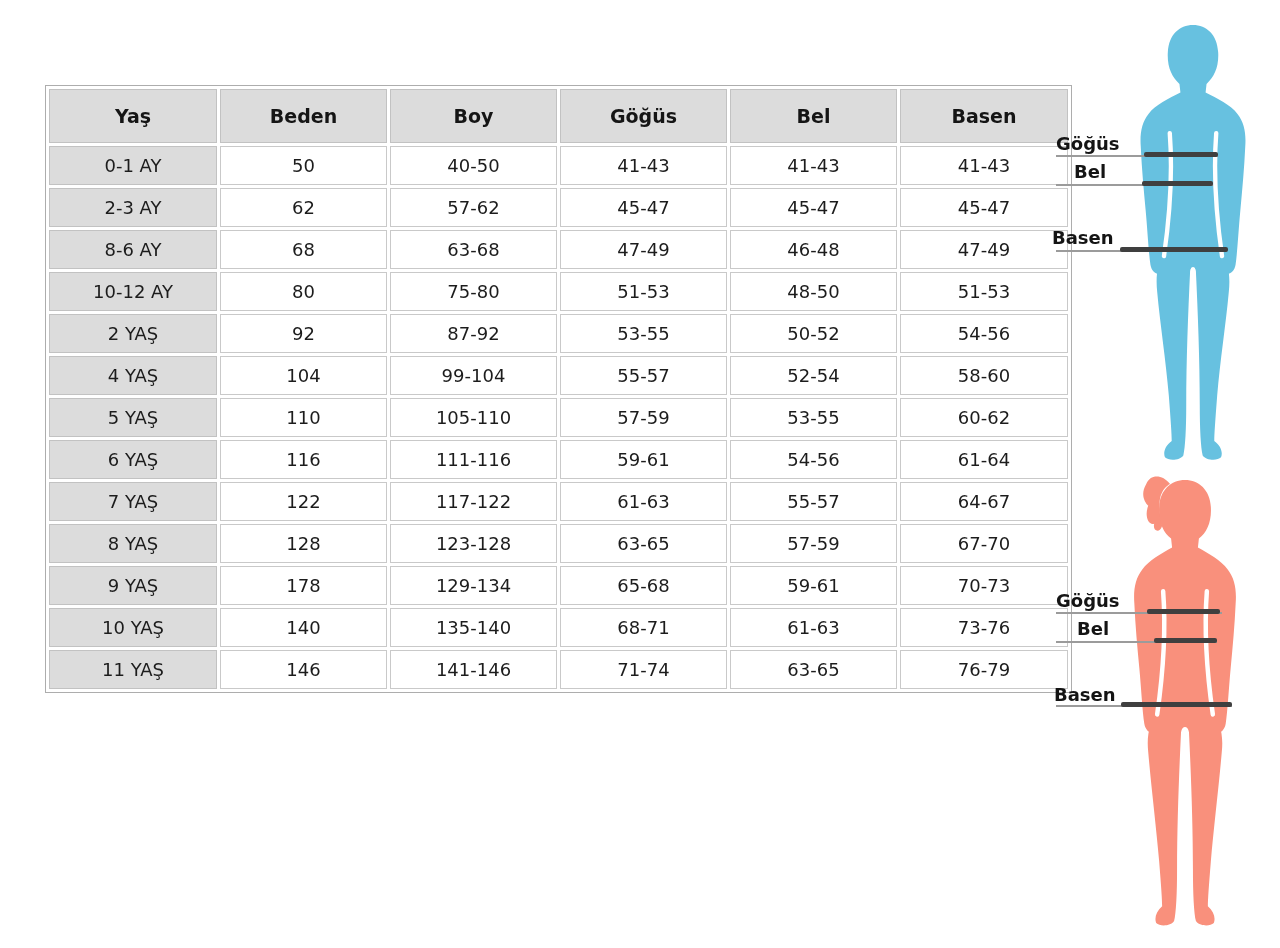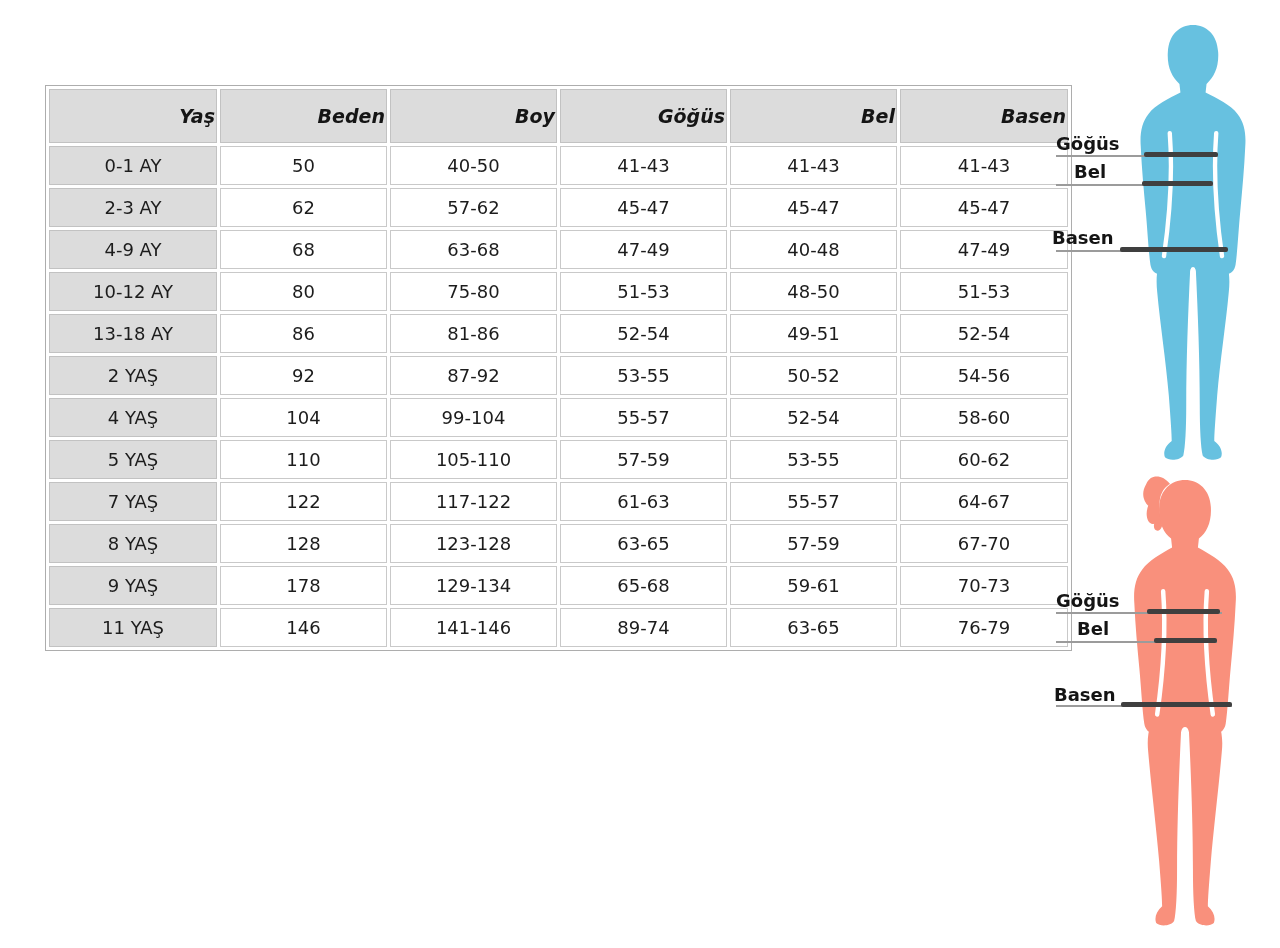--- a/index.html
+++ b/index.html
@@ -8,21 +8,21 @@
     font-family:"DejaVu Sans","Liberation Sans",sans-serif;color:#1c1c1c;
   }
   
   table.size-table{
     position:absolute;left:45px;top:85px;width:1004px;
     border-collapse:separate;border-spacing:3px;table-layout:fixed;
     border:1px solid #adadad;background:#ffffff;
   }
   table.size-table th{
     height:50px;background:var(--cell-gray,#dcdcdc);border:1px solid #c2c2c2;
-    font-size:19px;font-weight:bold;text-align:right;vertical-align:middle;color:#151515;font-style:italic;
+    font-size:19px;font-weight:bold;text-align:center;vertical-align:middle;color:#151515;
   }
   table.size-table td{
     height:35px;background:#ffffff;border:1px solid #c9c9c9;
     font-size:18px;text-align:center;vertical-align:middle;color:#1c1c1c;
   }
   table.size-table td:first-child{background:var(--cell-gray,#dcdcdc);border:1px solid #c2c2c2;text-align:center;}
   
   svg.figure{position:absolute;}
   svg.figure-child{left:1118px;top:22px;width:150px;height:445px;}
   svg.figure-girl{left:1110px;top:474px;width:150px;height:462px;}
@@ -87,44 +87,36 @@
         </tr>
         <tr>
           <td>2-3 AY</td>
           <td>62</td>
           <td>57-62</td>
           <td>45-47</td>
           <td>45-47</td>
           <td>45-47</td>
         </tr>
         <tr>
-          <td>4-9 AY</td>
+          <td>8-6 AY</td>
           <td>68</td>
           <td>63-68</td>
           <td>47-49</td>
-          <td>40-48</td>
+          <td>46-48</td>
           <td>47-49</td>
         </tr>
         <tr>
           <td>10-12 AY</td>
           <td>80</td>
           <td>75-80</td>
           <td>51-53</td>
           <td>48-50</td>
           <td>51-53</td>
         </tr>
         <tr>
-          <td>13-18 AY</td>
-          <td>86</td>
-          <td>81-86</td>
-          <td>52-54</td>
-          <td>49-51</td>
-          <td>52-54</td>
-        </tr>
-        <tr>
           <td>2 YAŞ</td>
           <td>92</td>
           <td>87-92</td>
           <td>53-55</td>
           <td>50-52</td>
           <td>54-56</td>
         </tr>
         <tr>
           <td>4 YAŞ</td>
           <td>104</td>
@@ -135,20 +127,28 @@
         </tr>
         <tr>
           <td>5 YAŞ</td>
           <td>110</td>
           <td>105-110</td>
           <td>57-59</td>
           <td>53-55</td>
           <td>60-62</td>
         </tr>
         <tr>
+          <td>6 YAŞ</td>
+          <td>116</td>
+          <td>111-116</td>
+          <td>59-61</td>
+          <td>54-56</td>
+          <td>61-64</td>
+        </tr>
+        <tr>
           <td>7 YAŞ</td>
           <td>122</td>
           <td>117-122</td>
           <td>61-63</td>
           <td>55-57</td>
           <td>64-67</td>
         </tr>
         <tr>
           <td>8 YAŞ</td>
           <td>128</td>
@@ -159,24 +159,32 @@
         </tr>
         <tr>
           <td>9 YAŞ</td>
           <td>178</td>
           <td>129-134</td>
           <td>65-68</td>
           <td>59-61</td>
           <td>70-73</td>
         </tr>
         <tr>
+          <td>10 YAŞ</td>
+          <td>140</td>
+          <td>135-140</td>
+          <td>68-71</td>
+          <td>61-63</td>
+          <td>73-76</td>
+        </tr>
+        <tr>
           <td>11 YAŞ</td>
           <td>146</td>
           <td>141-146</td>
-          <td>89-74</td>
+          <td>71-74</td>
           <td>63-65</td>
           <td>76-79</td>
         </tr>
       </tbody>
   </table>
 
   <svg class="figure figure-child" viewBox="0 0 150 460">
     <path d="
       M75,3 C89,3 100,13 101,31 C102,46 97,57 89,64 L88,73
       C100,79 114,86 121,95 C128,104 130,115 129,129

